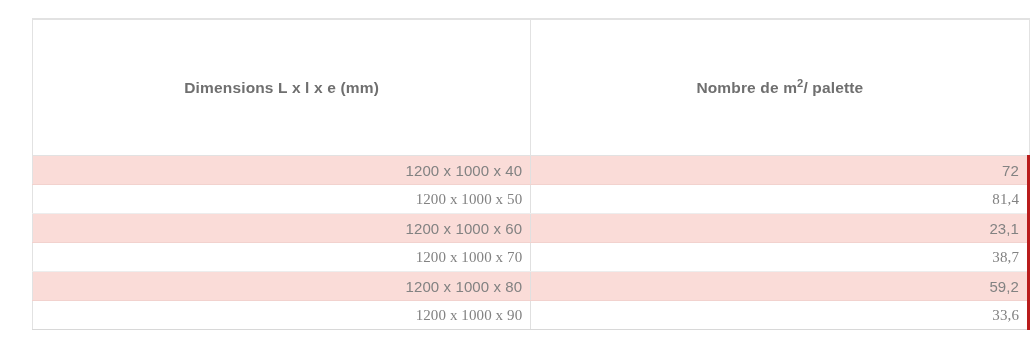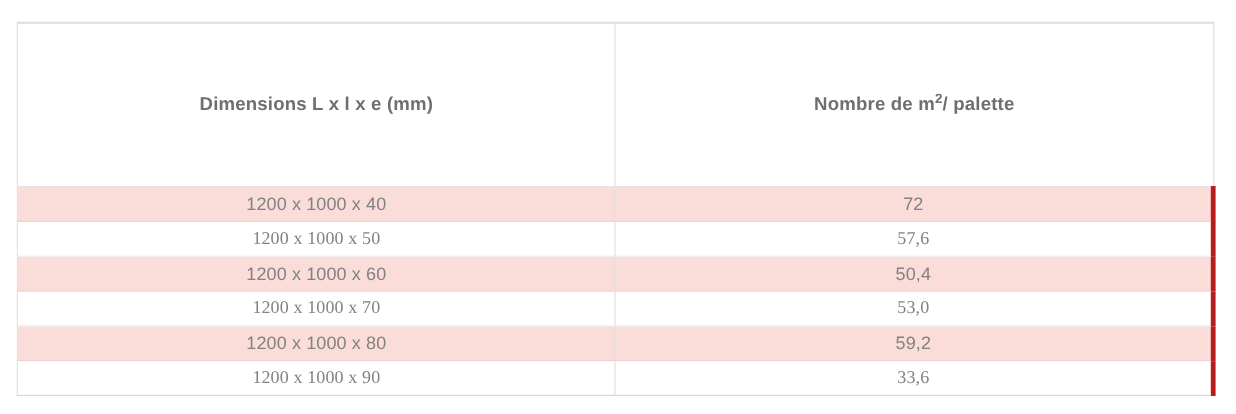--- a/index.html
+++ b/index.html
@@ -17,21 +17,21 @@
   .page {
     position: relative;
     width: 1030px;
     height: 345px;
     background: #ffffff;
     box-sizing: border-box;
   }
 
   .table-wrap {
     position: absolute;
-    left: 14px;
+    left: 32px;
     top: 18px;
     width: 999px;
     height: 310px;
     box-sizing: border-box;
   }
 
   table.spec-table {
     width: 100%;
     height: 100%;
     border-collapse: collapse;
@@ -55,21 +55,21 @@
     font-size: 15.5px;
     letter-spacing: 0.15px;
     padding: 0 8px;
     border-top: 2px solid #e2e2e2;
     border-bottom: 1px solid #e2e2e2;
   }
 
   table.spec-table tbody td {
     height: 28px;
     vertical-align: middle;
-    text-align: center;
+    text-align: right;
     color: #828282;
     font-weight: normal;
     font-size: 15px;
     letter-spacing: 0.1px;
     padding: 0 8px;
     border-left: 1px solid #ffffff;
     border-right: 1px solid #ffffff;
     border-top: 1px solid #ededed;
     border-bottom: 1px solid #ededed;
   }
@@ -127,31 +127,31 @@
 
       <tbody>
 
         <tr class="row-odd">
           <td class="col-0">1200 x 1000 x 40</td>
           <td class="col-1">72</td>
         </tr>
 
         <tr class="row-even">
           <td class="col-0">1200 x 1000 x 50</td>
-          <td class="col-1">57,6</td>
+          <td class="col-1">81,4</td>
         </tr>
 
         <tr class="row-odd">
           <td class="col-0">1200 x 1000 x 60</td>
-          <td class="col-1">50,4</td>
+          <td class="col-1">23,1</td>
         </tr>
 
         <tr class="row-even">
           <td class="col-0">1200 x 1000 x 70</td>
-          <td class="col-1">53,0</td>
+          <td class="col-1">38,7</td>
         </tr>
 
         <tr class="row-odd">
           <td class="col-0">1200 x 1000 x 80</td>
           <td class="col-1">59,2</td>
         </tr>
 
         <tr class="row-even">
           <td class="col-0">1200 x 1000 x 90</td>
           <td class="col-1">33,6</td>

